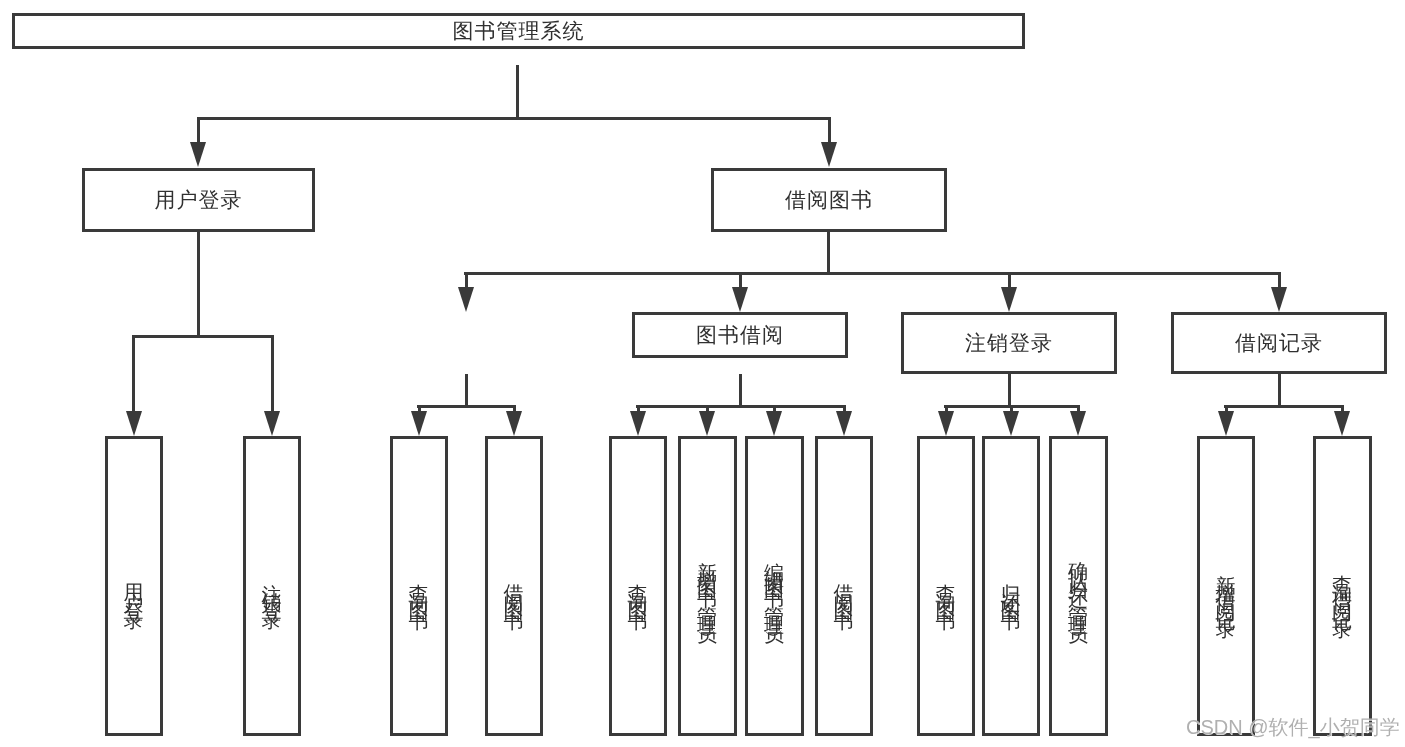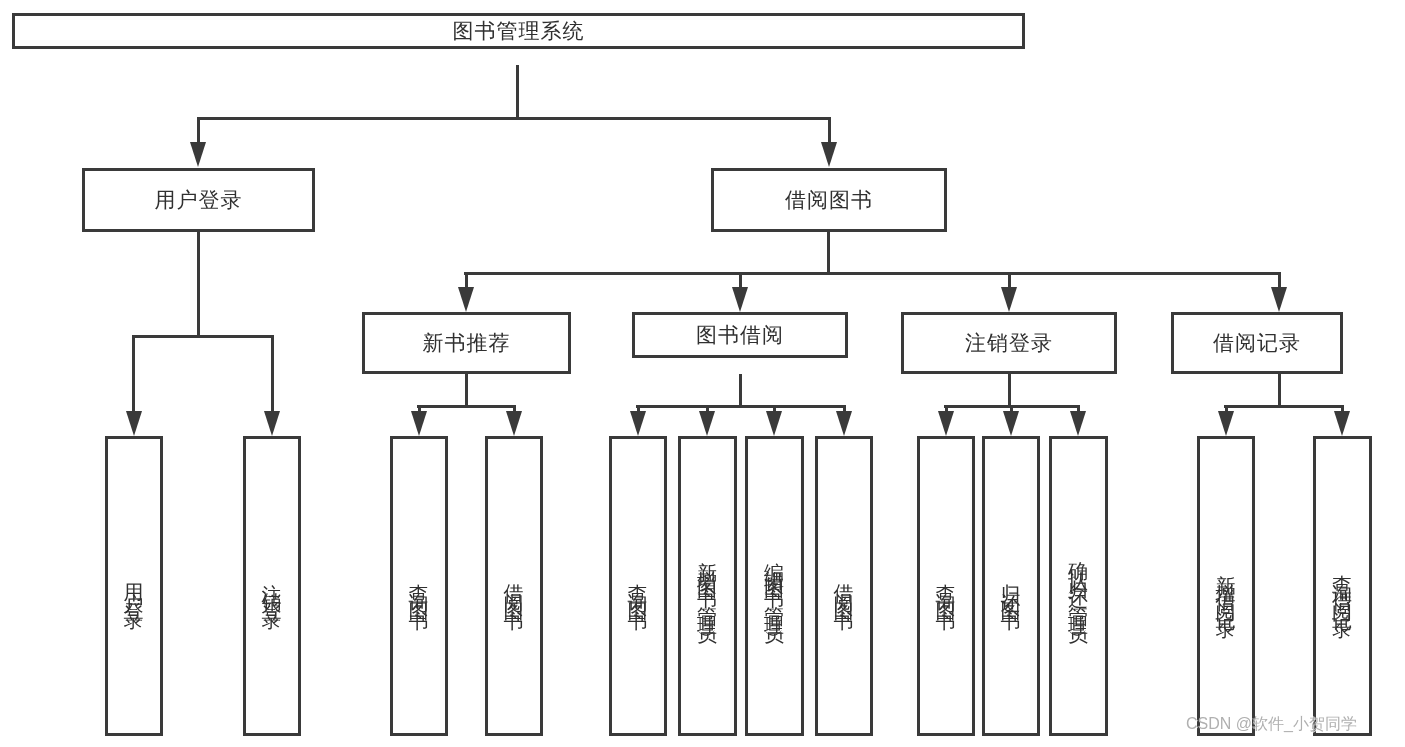--- a/index.html
+++ b/index.html
@@ -48,21 +48,21 @@
   .hline{height:3px;}
   .arrow{
     position:absolute;
     width:0;height:0;
     border-left:8px solid transparent;
     border-right:8px solid transparent;
     border-top:25px solid var(--line);
   }
   .watermark{
     position:absolute;
-    font-size:16px;
+    font-size:20px;
     color:var(--wm);
     white-space:nowrap;
     z-index:5;
     text-shadow:1px 1px 0 rgba(255,255,255,.8);
   }
 </style>
 </head>
 <body>
 
 <div class="canvas">
@@ -71,30 +71,27 @@
     <span>图书管理系统</span>
   </div>
 
   <div class="node" style="left:82px;top:168px;width:233px;height:64px;">
     <span>用户登录</span>
   </div>
   <div class="node" style="left:711px;top:168px;width:236px;height:64px;">
     <span>借阅图书</span>
   </div>
 
-  <div class="node" style="left:362px;top:312px;width:209px;height:62px;">
-    <span>新书推荐</span>
-  </div>
   <div class="node" style="left:632px;top:312px;width:216px;height:46px;">
     <span>图书借阅</span>
   </div>
   <div class="node" style="left:901px;top:312px;width:216px;height:62px;">
     <span>注销登录</span>
   </div>
-  <div class="node" style="left:1171px;top:312px;width:172px;height:62px;">
+  <div class="node" style="left:1171px;top:312px;width:216px;height:62px;">
     <span>借阅记录</span>
   </div>
 
   <div class="vnode" style="left:105px;top:436px;width:58px;height:300px;">
     <span>用户登录</span>
   </div>
   <div class="vnode" style="left:243px;top:436px;width:58px;height:300px;">
     <span>注销登录</span>
   </div>
 

